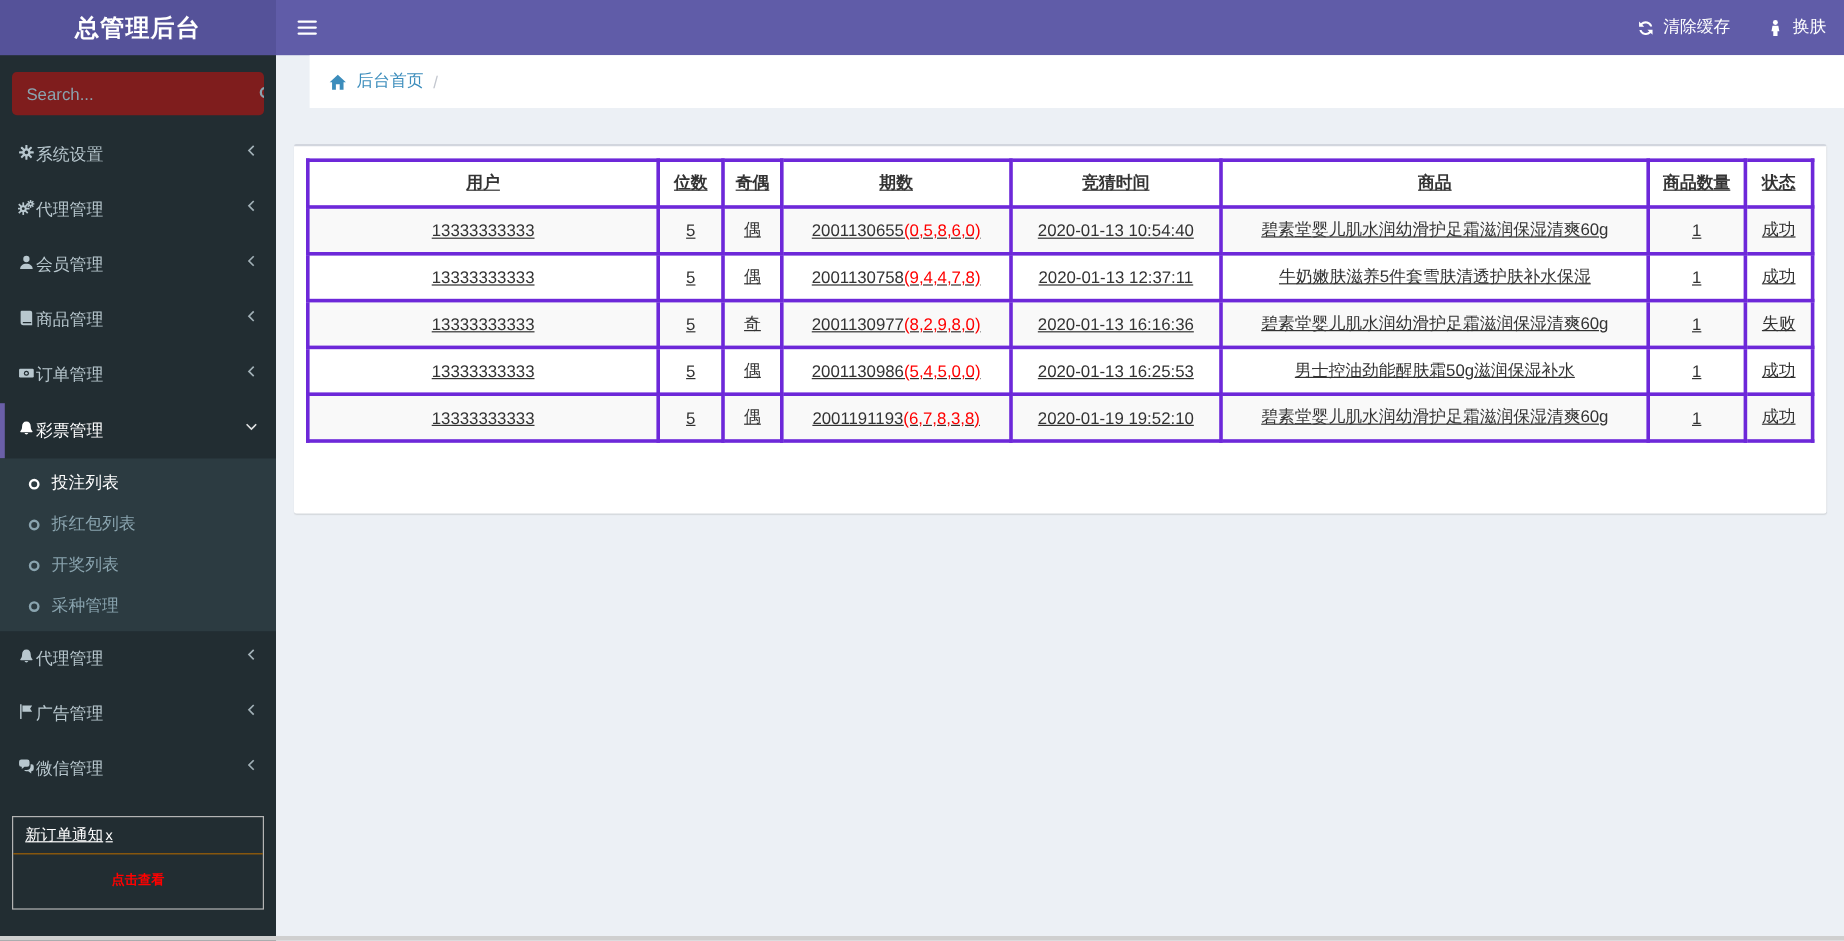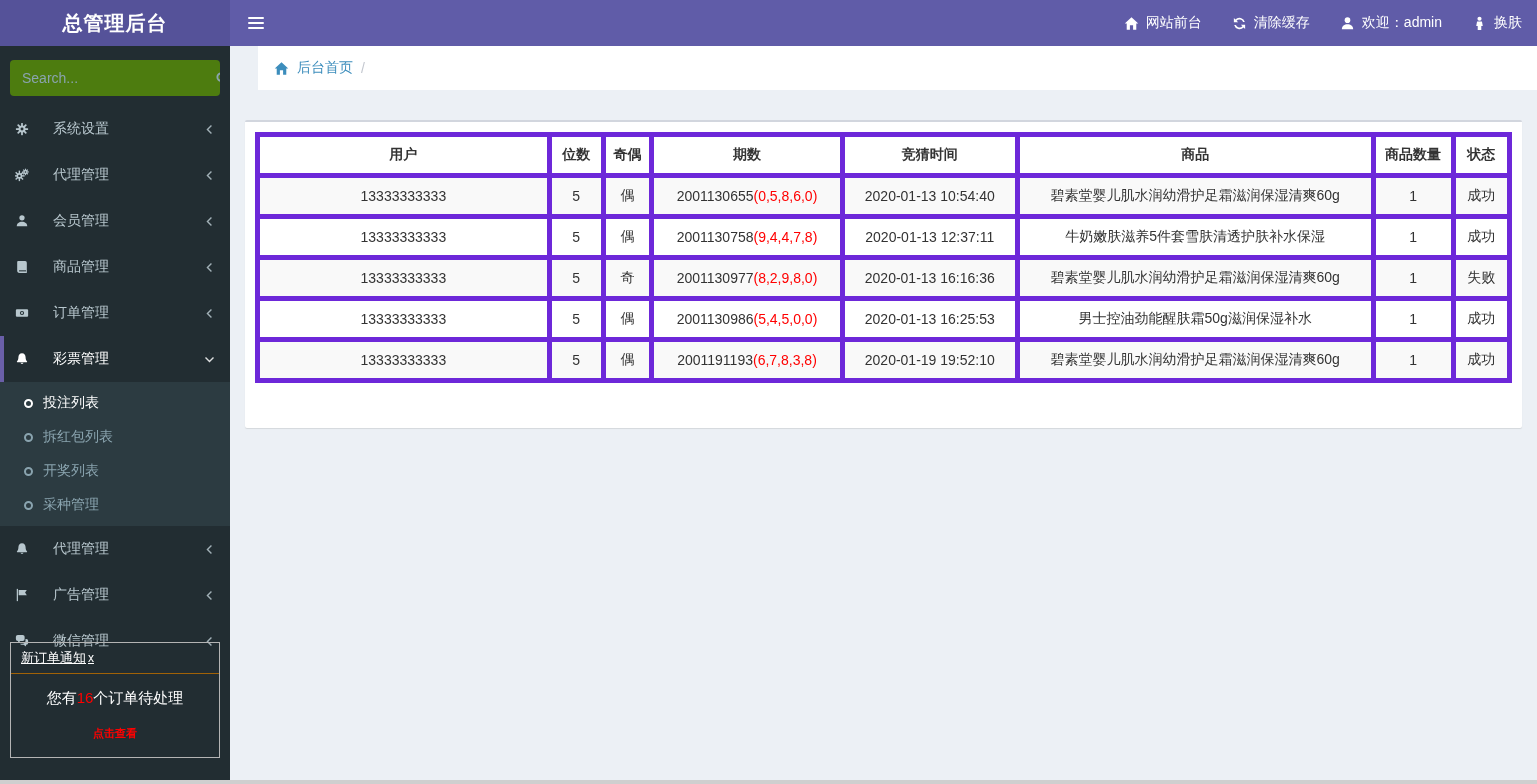--- a/index.html
+++ b/index.html
@@ -9,32 +9,32 @@
     background:#ecf0f5; color:#333; position:relative; font-size:14px;
   }
   .ic { width:14px; height:14px; fill:currentColor; flex:0 0 auto; }
 
   
   .sidebar { position:absolute; left:0; top:0; bottom:0; width:230px; background:#222d32; z-index:5; }
   .logo {
     height:46px; background:#555299; color:#fff; font-size:20px; font-weight:bold;
     display:flex; align-items:center; justify-content:center; letter-spacing:1px;
   }
-  .search-wrap { margin:14px 10px 10px; display:flex; background:#4d7c0f; border-radius:4px; height:36px; overflow:hidden; }
+  .search-wrap { margin:14px 10px 10px; display:flex; background:#7f1d1d; border-radius:4px; height:36px; overflow:hidden; }
   .search-wrap input {
     flex:1; background:transparent; border:none; outline:none; color:#ccc;
     padding:0 12px; font-size:14px; font-family:inherit;
   }
   .search-wrap input::placeholder { color:#8aa4af; }
   .search-btn { width:40px; background:transparent; border:none; color:#8aa4af; display:flex; align-items:center; justify-content:center; cursor:pointer; }
   .search-btn .ic { width:15px; height:15px; }
 
   .menu { margin-top:8px; }
   .menu-item {
-    display:flex; align-items:center; gap:24px; padding:14px 15px;
+    display:flex; gap:1px; padding:14px 15px;
     color:#b8c7ce; font-size:14px; cursor:pointer; border-left:4px solid transparent; padding-left:11px;
   }
   .menu-item .mi-label { flex:1; }
   .menu-item .chev { width:11px; height:11px; opacity:.85; }
   .menu-item.active { color:#fff; border-left-color:#6a5fa8; }
   .submenu { background:#2c3b41; padding:4px 0; }
   .submenu-item {
     display:flex; align-items:center; gap:10px; padding:8px 5px 8px 24px;
     color:#8aa4af; font-size:14px; cursor:pointer;
   }
@@ -73,21 +73,21 @@
   .breadcrumb-bar .ic { color:#3c8dbc; width:15px; height:15px; }
   .bc-link { color:#3c8dbc; text-decoration:none; cursor:pointer; }
   .bc-sep { color:#c3c7cf; }
 
   .content { padding:30px 15px 0; }
   .card {
     background:#fff; border-top:2px solid #d2d6de; border-radius:2px;
     box-shadow:0 1px 1px rgba(0,0,0,.1); min-height:308px; padding:10px;
   }
   table { width:100%; border-collapse:collapse; text-align:center; font-size:14px; color:#333; table-layout:fixed; }
-  th, td { border:5px solid #6d28d9; padding:9px 6px; overflow:hidden; white-space:nowrap; }
+  th, td { border:3px solid #6d28d9; padding:9px 6px; overflow:hidden; white-space:nowrap;text-decoration:underline; }
   th { font-weight:bold; }
   tbody tr:nth-child(odd) { background:#f9f9f9; }
   .w-user{width:23.3%} .w-digits{width:4.3%} .w-parity{width:3.9%} .w-issue{width:15.2%}
   .w-time{width:14%} .w-product{width:28.4%} .w-qty{width:6.4%} .w-status{width:4.5%}
 
   .hscrollbar { position:absolute; left:0; right:0; bottom:0; height:4px; background:#cfcfcf; z-index:9; }
 </style>
 </head>
 <body>
 
@@ -286,52 +286,37 @@
             <use href="#ic-angle-left"></use>
           </svg>
       </div>
     </nav>
 
     <div class="notify">
       <div class="notify-head">
         <span>新订单通知</span>
         <span class="notify-close">x</span>
       </div>
-      <div class="notify-body">
-        <span>您有</span><span class="red">16</span><span>个订单待处理</span>
-      </div>
       <div class="notify-action red">点击查看</div>
     </div>
   </aside>
 
   <div class="main">
     <header class="navbar">
       <div class="hamburger">
         <span></span>
           <span></span>
           <span></span>
       </div>
       <nav class="nav-right">
         <a class="nav-link">
           <svg class="ic">
-              <use href="#ic-home"></use>
-            </svg>
-          <span>网站前台</span>
-        </a>
-        <a class="nav-link">
-          <svg class="ic">
               <use href="#ic-refresh"></use>
             </svg>
           <span>清除缓存</span>
-        </a>
-        <a class="nav-link">
-          <svg class="ic">
-              <use href="#ic-user"></use>
-            </svg>
-          <span>欢迎：admin</span>
         </a>
         <a class="nav-link">
           <svg class="ic">
               <use href="#ic-person"></use>
             </svg>
           <span>换肤</span>
         </a>
       </nav>
     </header>
 

